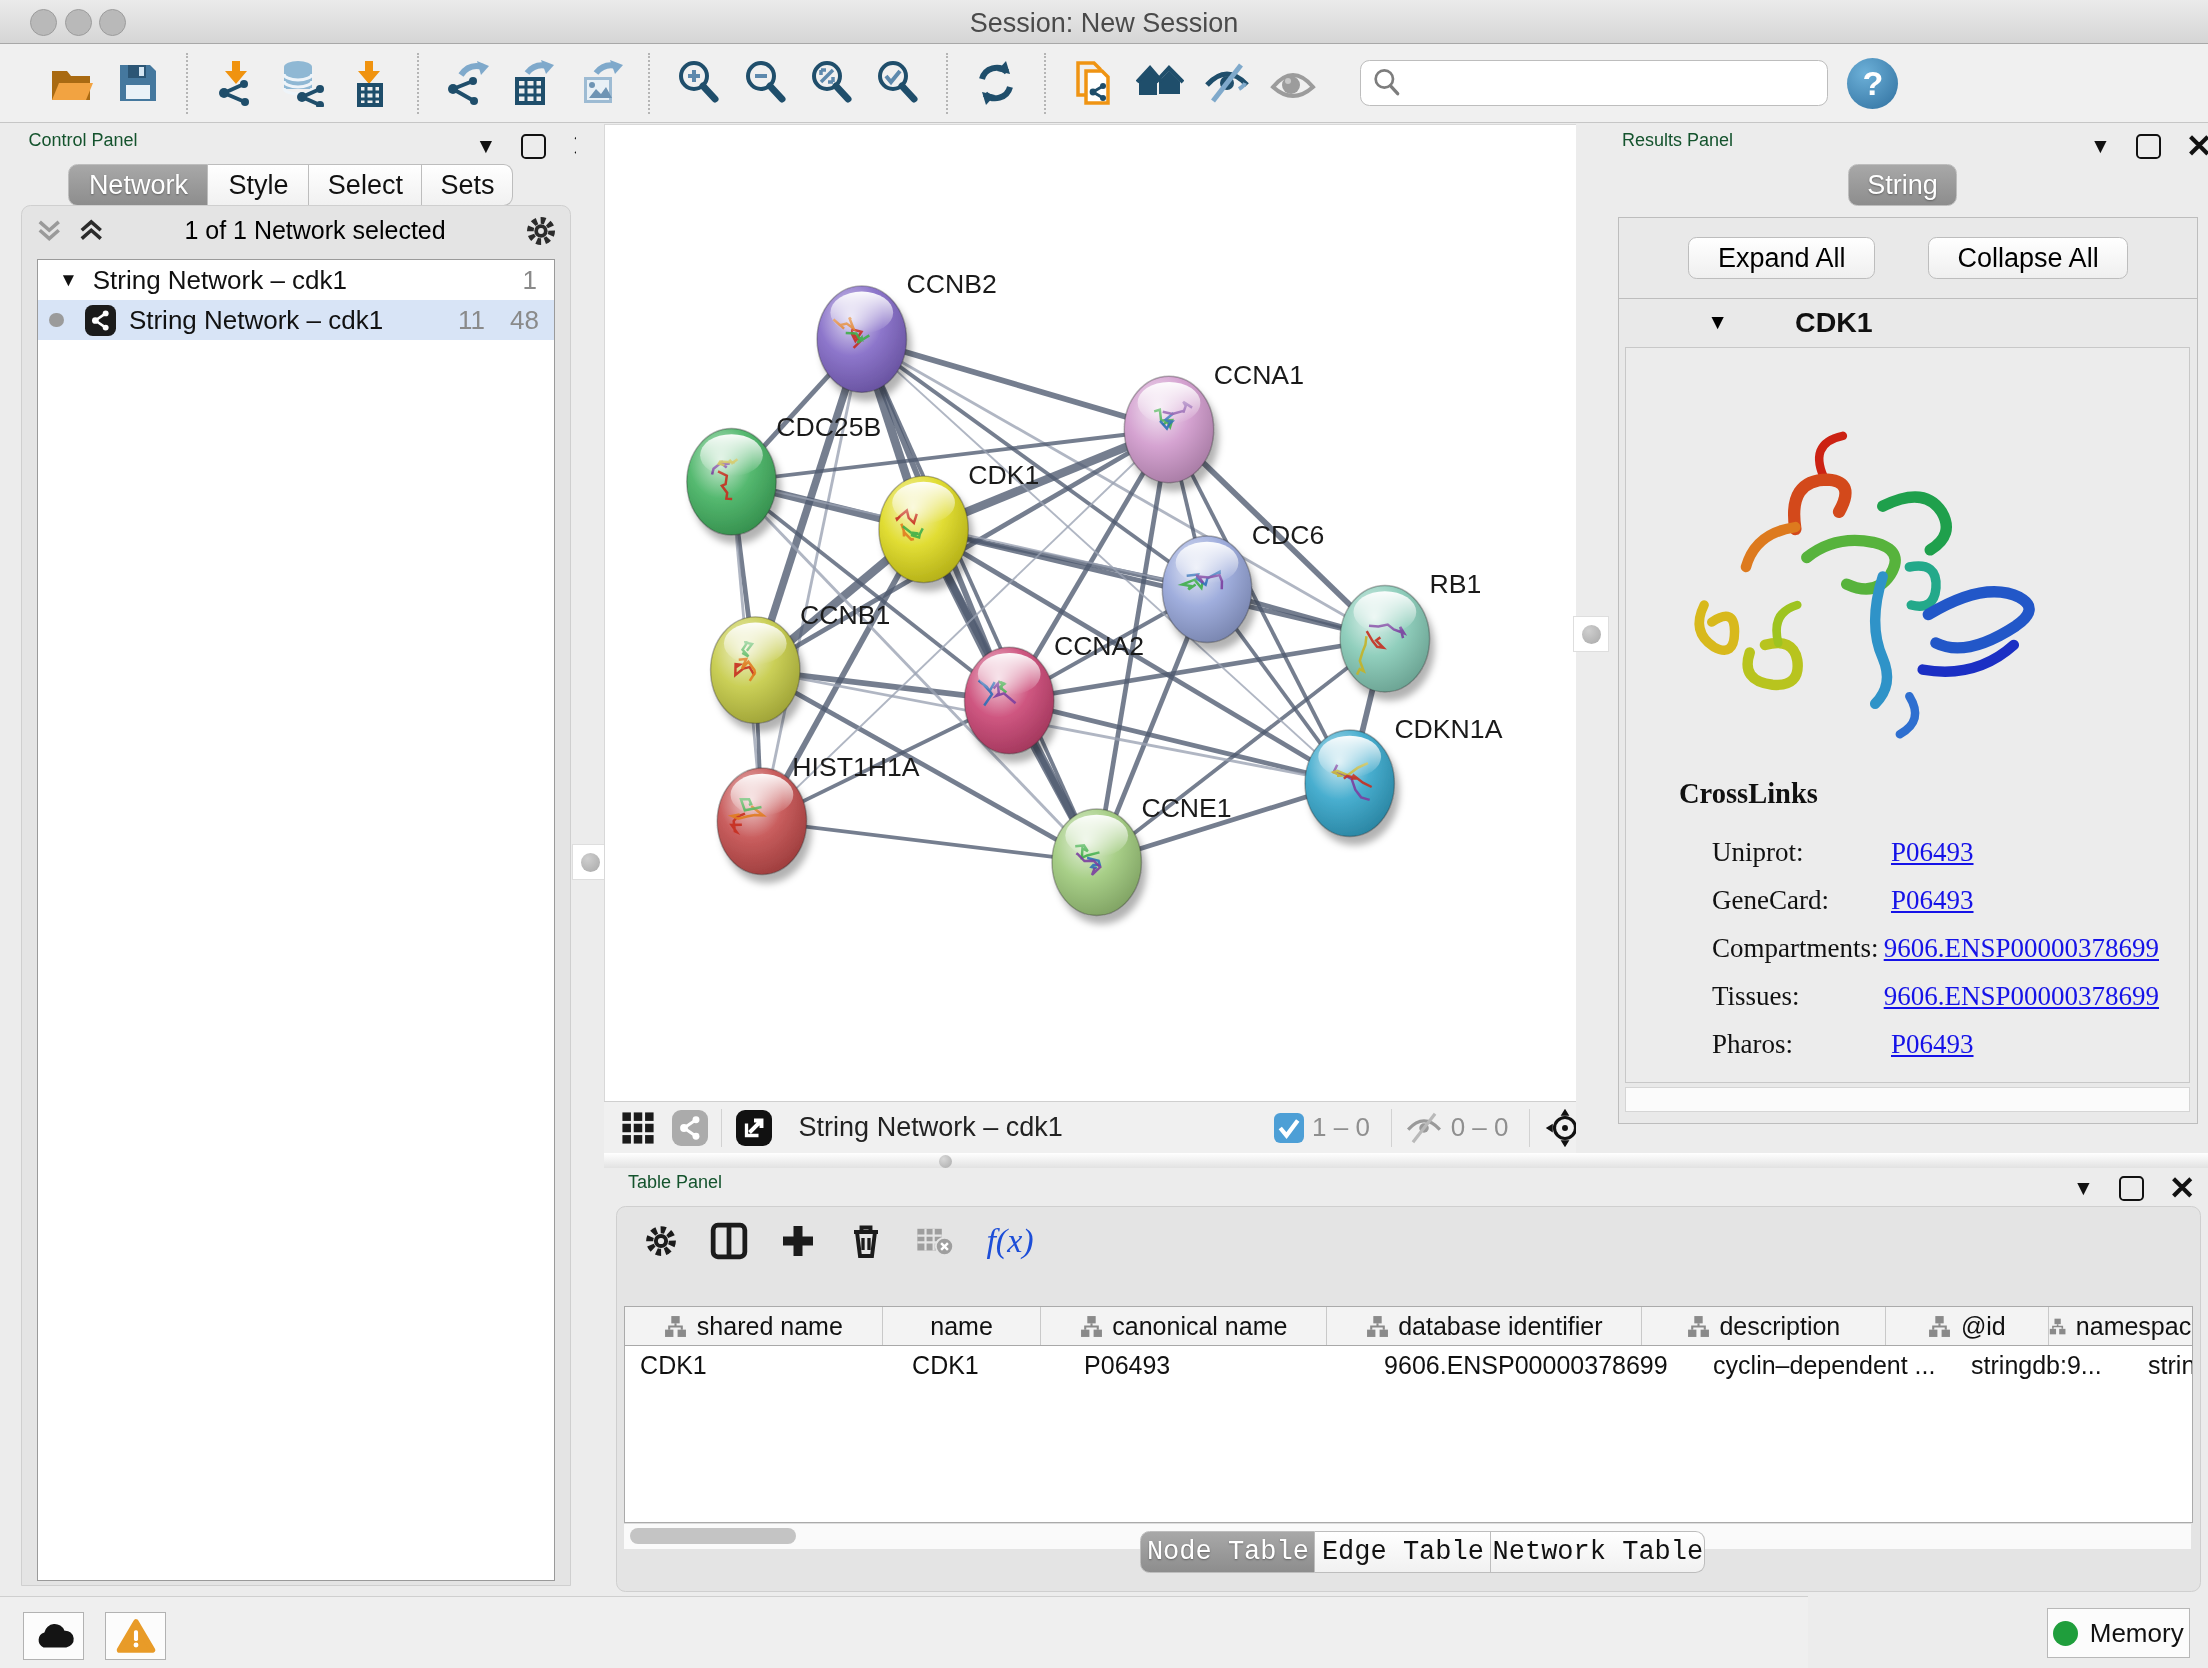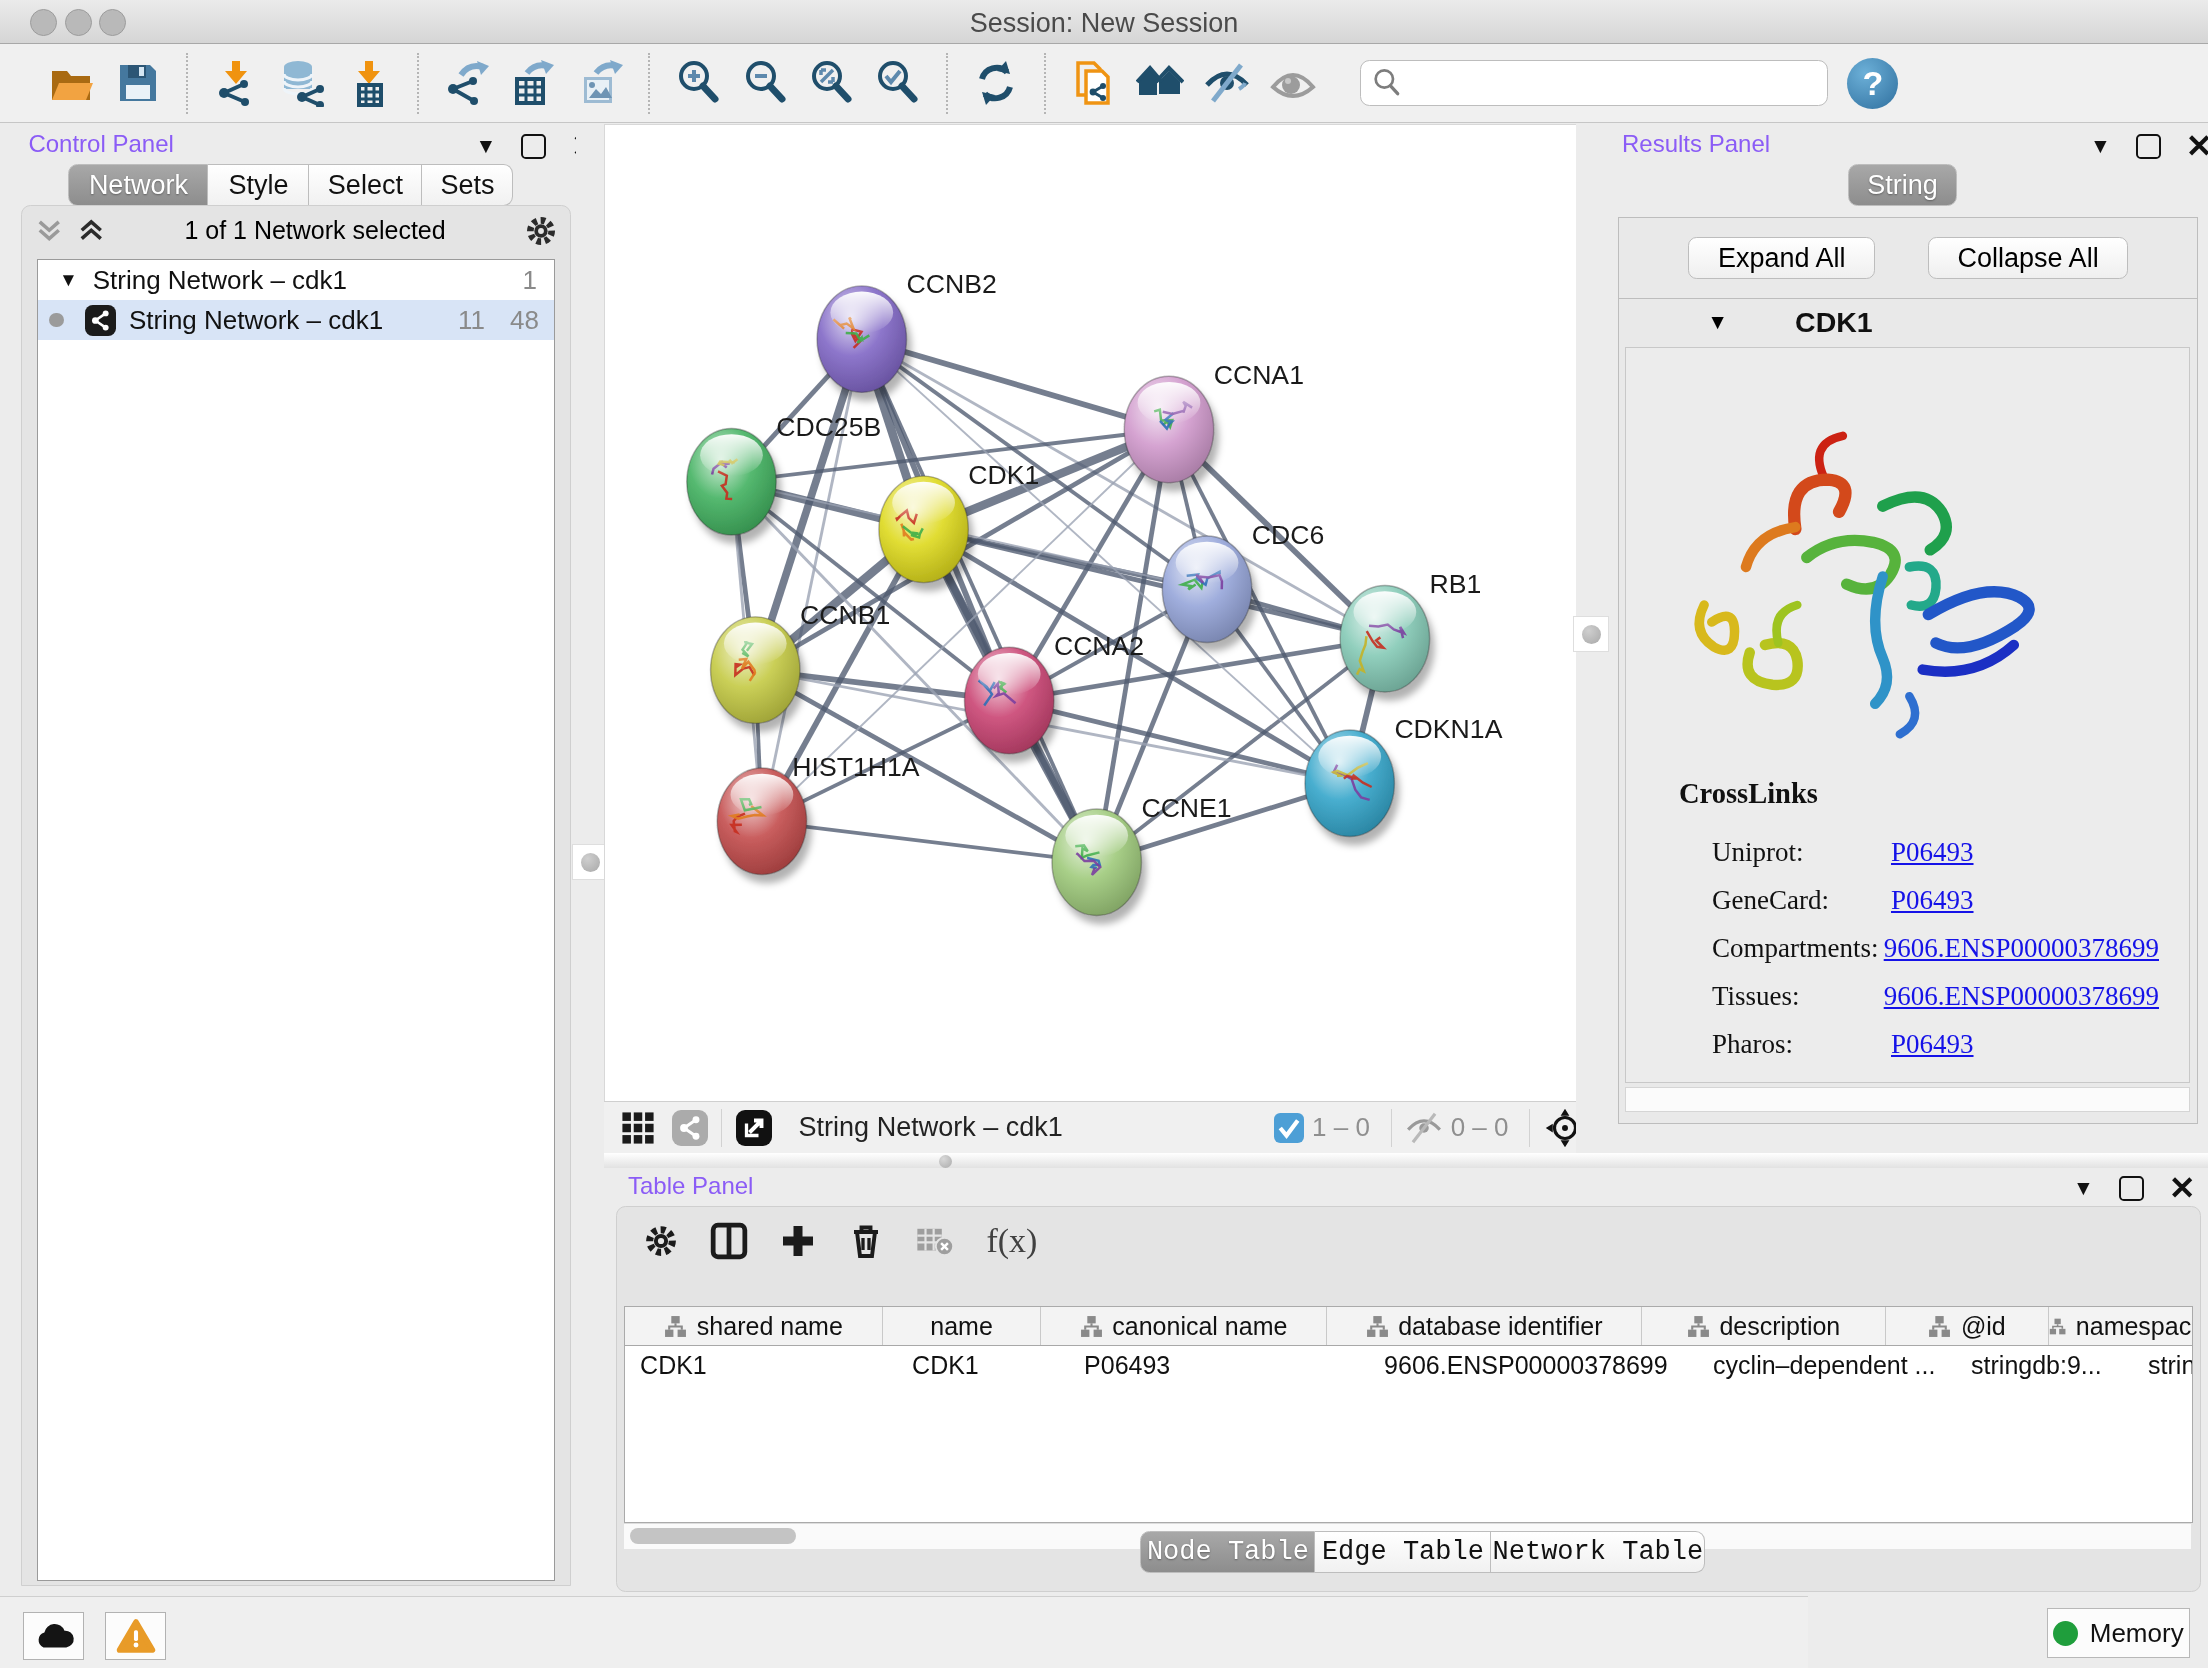--- a/index.html
+++ b/index.html
@@ -18,21 +18,21 @@
   .tbtn{width:55px;height:55px;display:flex;align-items:center;justify-content:center;margin:0 5.7px;}
   .tbtn svg{width:48px;height:48px;}
   #search-box{width:466px;height:44px;background:#fff;border:1.9px solid #bdbdbd;border-radius:9.5px;
     display:flex;align-items:center;margin:0 19px 0 34px;}
   #search-input{border:none;outline:none;font-size:25px;width:399px;background:transparent;
     font-family:"Liberation Sans",sans-serif;}
   #help-btn{width:51px;height:51px;border-radius:50%;
     background:radial-gradient(circle at 35% 30%,#6cb0d8,#2f6f9e);color:#fff;font-size:34px;
     font-weight:bold;display:flex;align-items:center;justify-content:center;}
   
-  .panel-title{font-size:24px;color:#8b5cf6;}
+  .panel-title{font-size:18px;color:#14532d;}
   .ph-icons{display:flex;align-items:center;gap:25px;}
   .ph-tri{font-size:21px;color:#111;}
   .ph-sq{width:21px;height:21px;border:2.9px solid #111;border-radius:4.8px;}
   .ph-x{font-size:32px;font-weight:bold;color:#111;line-height:21px;}
   
   .seg{display:flex;height:42px;}
   .seg .tab{border:1px solid #bdbdbd;border-left:none;background:linear-gradient(#ffffff,#f1f1f1);
     color:#111;font-size:27px;display:flex;align-items:center;justify-content:center;}
   .seg .tab:first-child{border-left:1px solid #bdbdbd;border-radius:9.5px 0 0 9.5px;}
   .seg .tab:last-child{border-radius:0 9.5px 9.5px 0;}
@@ -76,21 +76,21 @@
   .xl-title{font-size:28.5px;font-weight:bold;color:#111;}
   .xl-row{display:flex;font-size:27px;margin-top:17px;}
   .xl-label{width:179px;color:#111;}
   .xl-link{color:#1512e8;text-decoration:underline;}
   #rp-scroll{left:5.7px;top:869px;width:563px;height:23px;background:#fbfbfb;border:1px solid #d5d5d5;}
   
   #table-panel{left:604px;top:1168px;width:1605px;height:428px;}
   #tp-inner{left:12.4px;top:38px;width:1583px;height:384px;background:#e4e4e4;
     border:1px solid #cfcfcf;border-radius:9.5px;}
   #tp-toolbar{display:flex;align-items:center;height:68px;padding-left:27px;gap:32px;}
-  #tp-fx{font-family:"Liberation Serif",serif;font-size:34px;color:#404040;}
+  #tp-fx{font-family:"Liberation Serif",serif;font-style:italic;font-size:34px;color:#1d4ed8;}
   #node-table{left:6.7px;top:99px;width:1567px;height:215px;background:#fff;border:1px solid #aaa;
     overflow:hidden;}
   #thead{display:flex;height:38px;background:#f3f3f3;border-bottom:1.9px solid #a8a8a8;}
   .th{display:flex;align-items:center;justify-content:center;gap:9.5px;font-size:25px;color:#111;
      border-right:1px solid #c9c9c9;overflow:hidden;white-space:nowrap;flex:none;}
   #trow{display:flex;height:38px;}
   .td{font-size:25px;color:#111;padding:4.8px 0 0 15px;overflow:hidden;white-space:nowrap;flex:none;}
   .c0{width:257px;}.c1{width:157px;}.c2{width:285px;}.c3{width:314px;}
   .c4{width:243px;}.c5{width:162px;}.c6{width:156px;border-right:none;}
   #tp-hscroll{left:6.7px;top:316px;width:1567px;height:25px;background:#fafafa;border-top:1px solid #ddd;}

